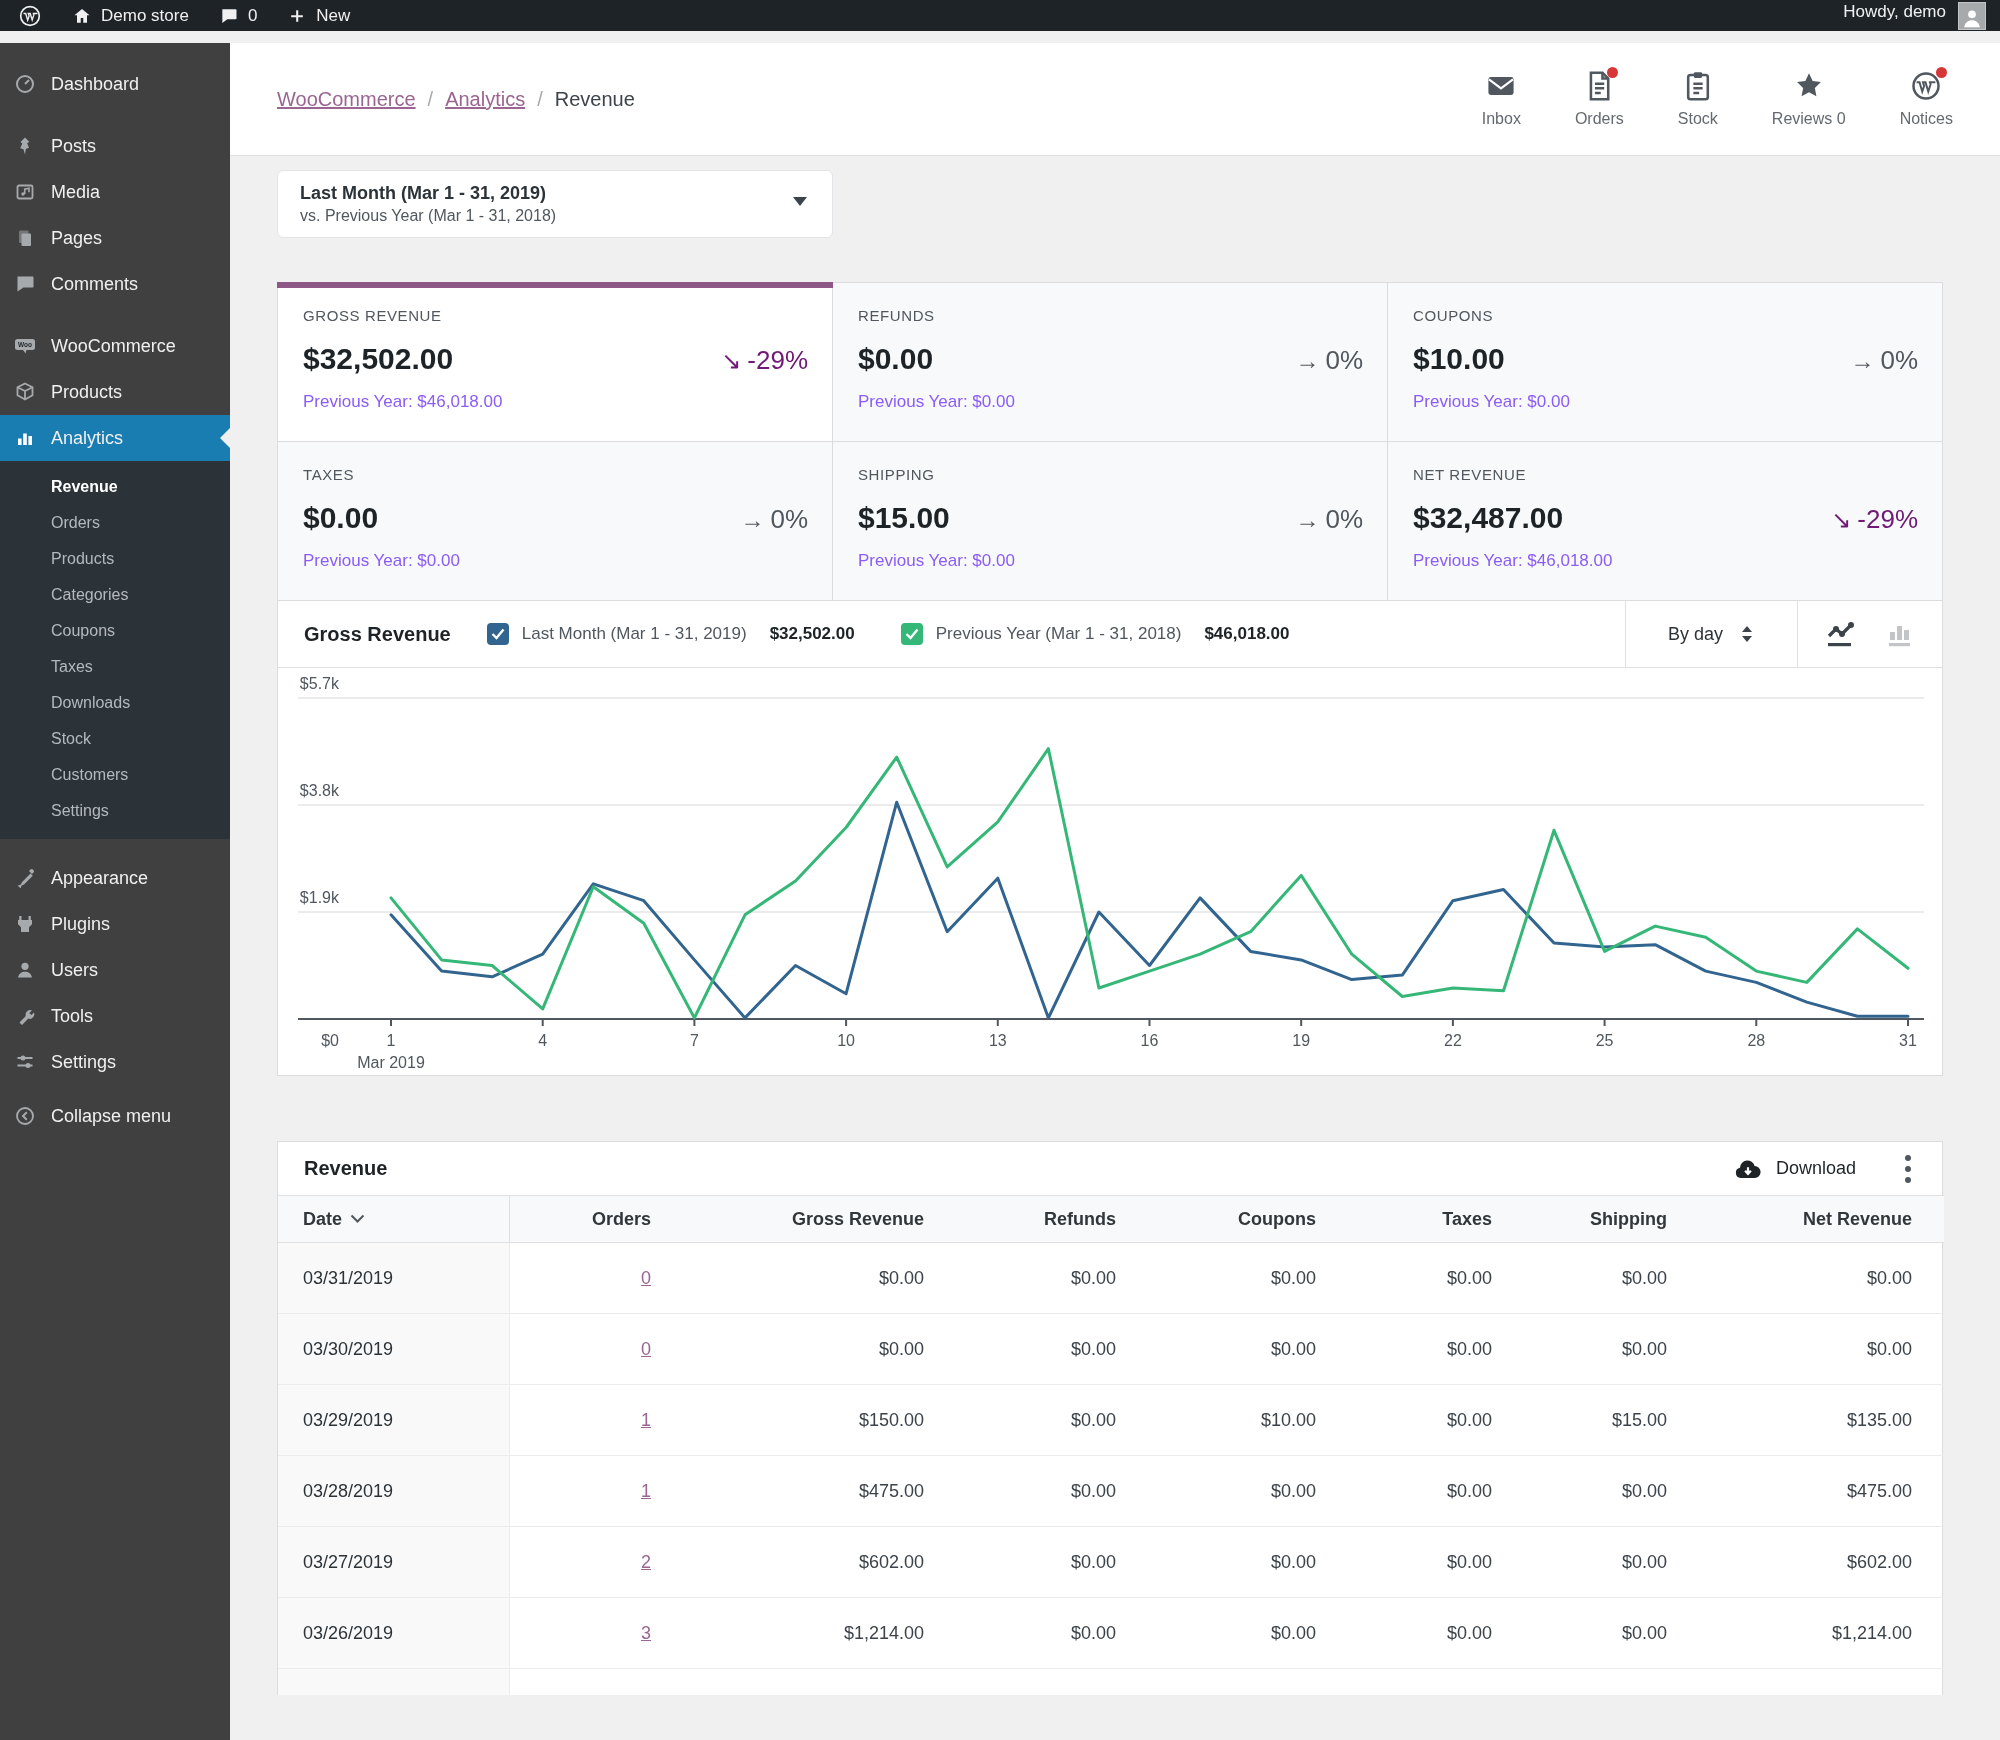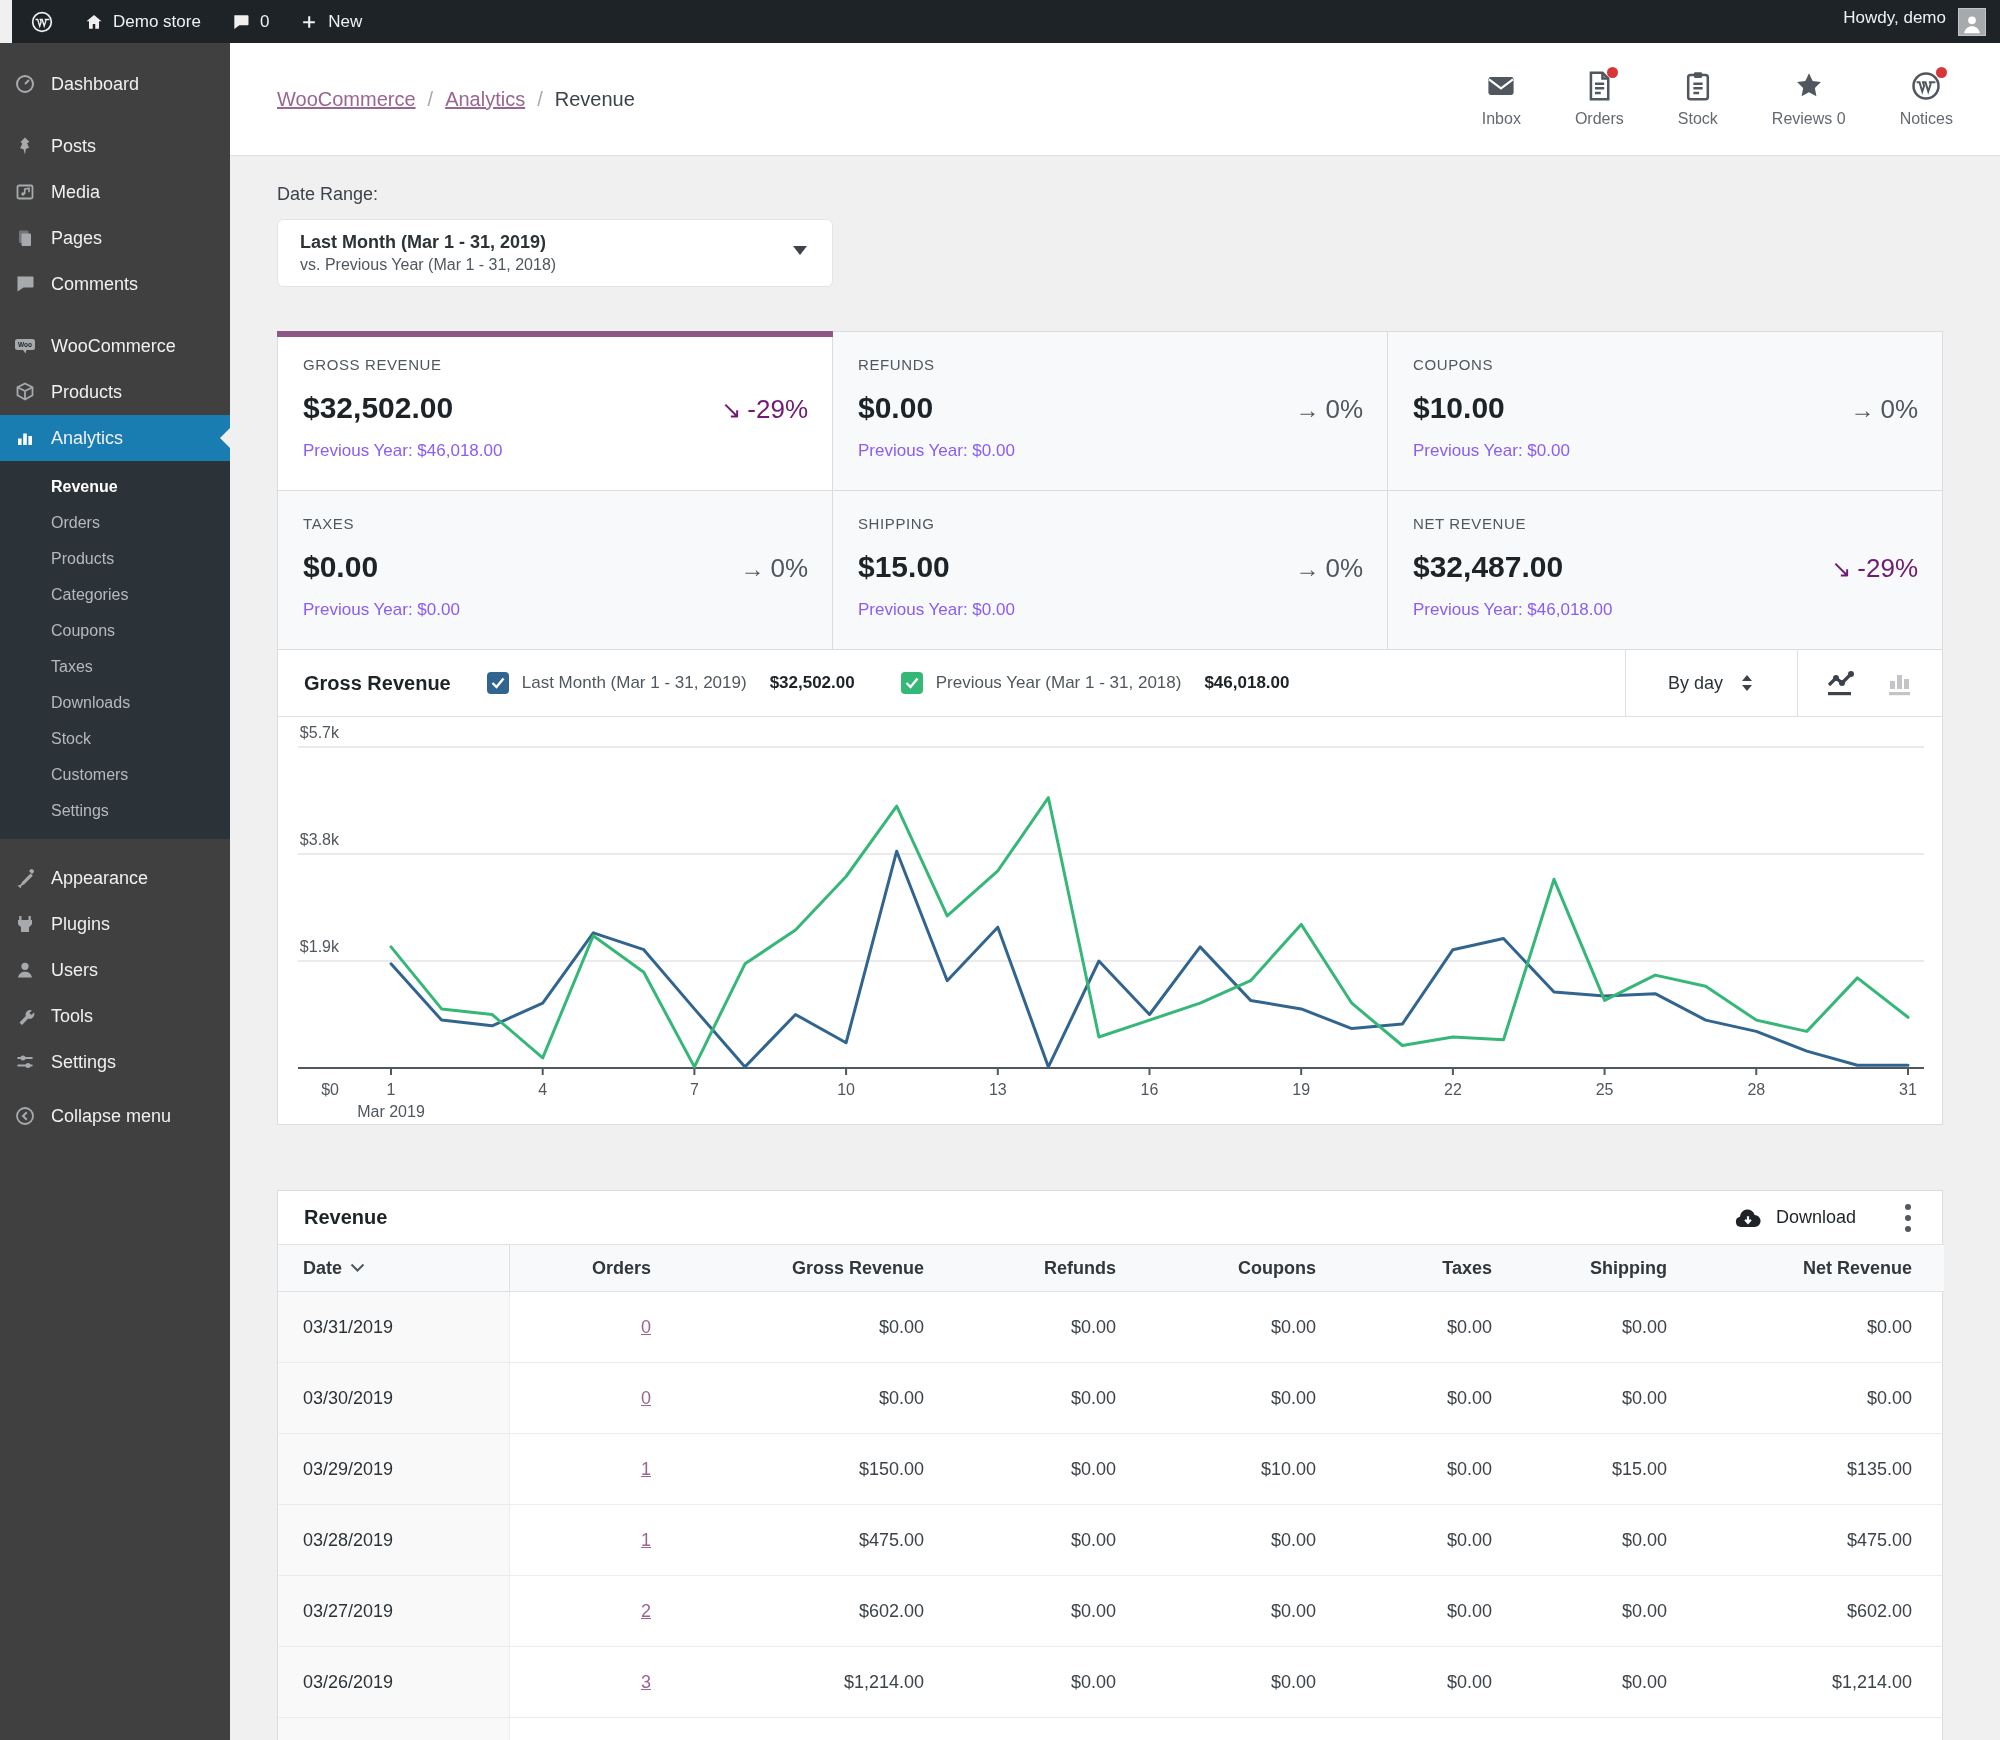--- a/index.html
+++ b/index.html
@@ -1,20 +1,20 @@
 <!DOCTYPE html>
 <html><head>
 <meta charset="utf-8">
 <style>
   html,body{margin:0;padding:0;background:#f0f0f1;}
   #screen{position:relative;width:2000px;height:1740px;background:#f0f0f1;overflow:hidden;
           font-family:"Liberation Sans",sans-serif;color:#1d2327;}
 
   
-  #adminbar{position:absolute;top:0;left:12px;right:0;height:43px;background:#1d2327;color:#f0f0f1;
+  #adminbar{position:absolute;top:0;left:0;right:0;height:31px;background:#1d2327;color:#f0f0f1;
             display:flex;align-items:center;font-size:17px;z-index:9;}
   .ab-left{display:flex;align-items:center;gap:30px;padding-left:18px;}
   .ab-item{display:flex;align-items:center;gap:9px;color:#f0f0f1;cursor:pointer;}
   .ab-item svg{display:block;}
   .ab-right{margin-left:auto;display:flex;align-items:flex-start;gap:12px;padding-right:14px;}
   .avatar{width:26px;height:26px;background:#a7aaad;border:1px solid #c3c4c7;display:flex;align-items:flex-end;justify-content:center;overflow:hidden;}
 
   
   #sidebar{position:absolute;top:43px;left:0;width:230px;bottom:0;background:#404040;padding-top:18px;box-sizing:border-box;}
   .menu-item{display:flex;align-items:center;gap:15px;padding:12px 0 12px 14px;font-size:18px;color:#f0f0f1;cursor:pointer;position:relative;}
@@ -346,21 +346,20 @@
             </svg>
             <span class="badge-dot"></span>
           </span>
           <span class="alabel">Notices</span>
         </div>
       </div>
   </div>
 
   <div id="page">
 
-    <div class="date-label">Date Range:</div>
 
     <div class="dropdown">
       <div>
         <div class="dd-title">Last Month (Mar 1 - 31, 2019)</div>
         <div class="dd-sub">vs. Previous Year (Mar 1 - 31, 2018)</div>
       </div>
       <span class="dd-caret">
         <svg width="20" height="14" viewBox="0 0 20 14">
             <path d="M3 2l7 9 7-9z" fill="currentColor"></path>
           </svg>

